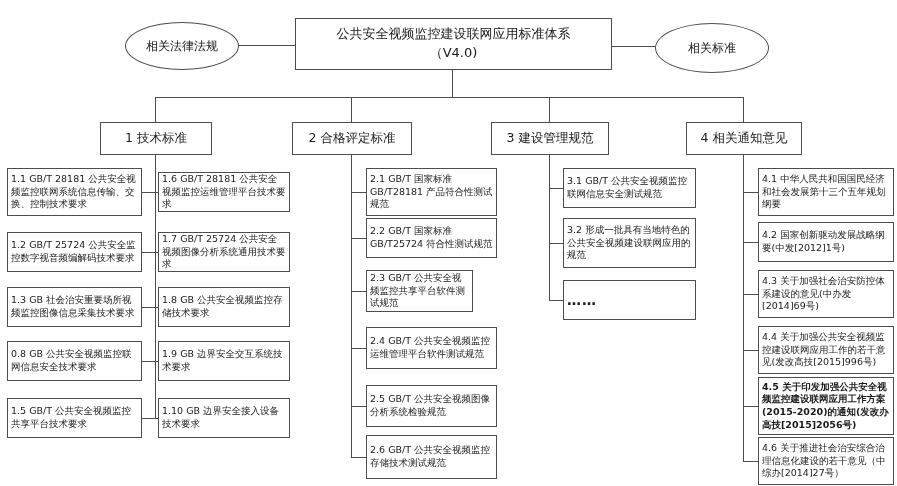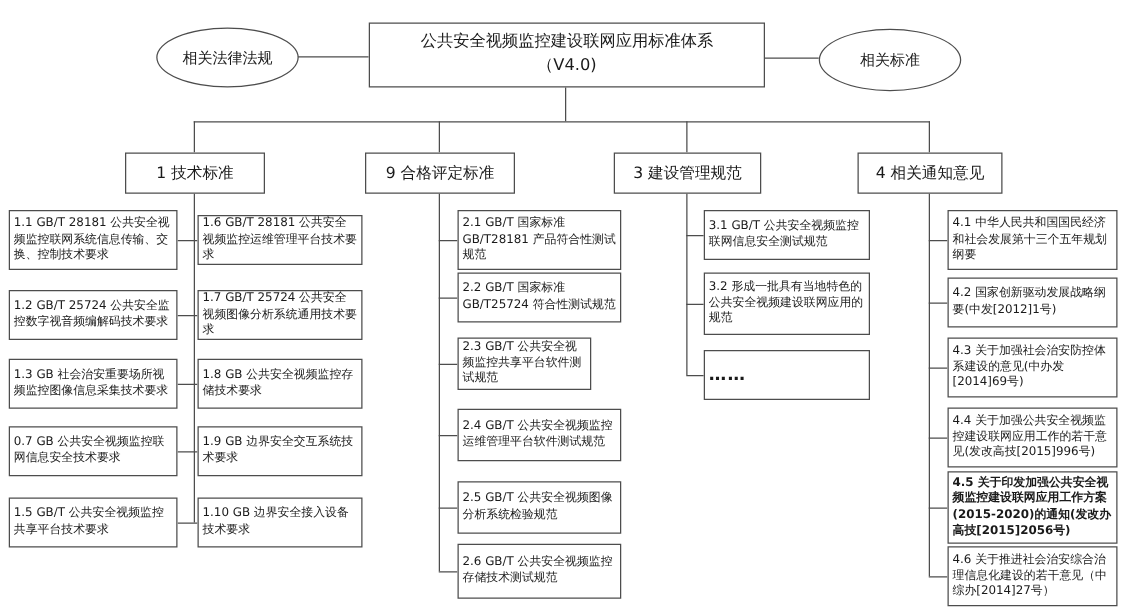--- a/index.html
+++ b/index.html
@@ -82,40 +82,40 @@
     <span>相关标准</span>
   </div>
   <div class="ellipse" style="left:125px;top:22px;width:112px;height:46px;">
     <span>相关法律法规</span>
   </div>
 
   <div class="hdr" style="left:100px;top:122px;width:110px;height:31px;">
     <span>1 技术标准</span>
   </div>
   <div class="hdr" style="left:292px;top:122px;width:118px;height:31px;">
-    <span>9 合格评定标准</span>
+    <span>2 合格评定标准</span>
   </div>
   <div class="hdr" style="left:491px;top:122px;width:116px;height:31px;">
     <span>3 建设管理规范</span>
   </div>
   <div class="hdr" style="left:686px;top:122px;width:114px;height:31px;">
     <span>4 相关通知意见</span>
   </div>
 
   <div class="node" style="left:7px;top:168px;width:135px;height:48px;">
       <span>1.1 GB/T 28181 公共安全视频监控联网系统信息传输、交换、控制技术要求</span>
     </div>
   <div class="node" style="left:7px;top:232px;width:135px;height:40px;align-items:center;">
       <span>1.2 GB/T 25724 公共安全监控数字视音频编解码技术要求</span>
     </div>
   <div class="node" style="left:7px;top:287px;width:135px;height:40px;">
       <span>1.3 GB 社会治安重要场所视频监控图像信息采集技术要求</span>
     </div>
   <div class="node" style="left:7px;top:341px;width:135px;height:40px;">
-      <span>0.7 GB 公共安全视频监控联网信息安全技术要求</span>
+      <span>0.8 GB 公共安全视频监控联网信息安全技术要求</span>
     </div>
   <div class="node" style="left:7px;top:398px;width:135px;height:40px;">
       <span>1.5 GB/T 公共安全视频监控共享平台技术要求</span>
     </div>
 
   <div class="node" style="left:158px;top:172px;width:132px;height:40px;">
       <span>1.6 GB/T 28181 公共安全视频监控运维管理平台技术要求</span>
     </div>
   <div class="node" style="left:158px;top:232px;width:132px;height:40px;">
       <span>1.7 GB/T 25724 公共安全视频图像分析系统通用技术要求</span>

